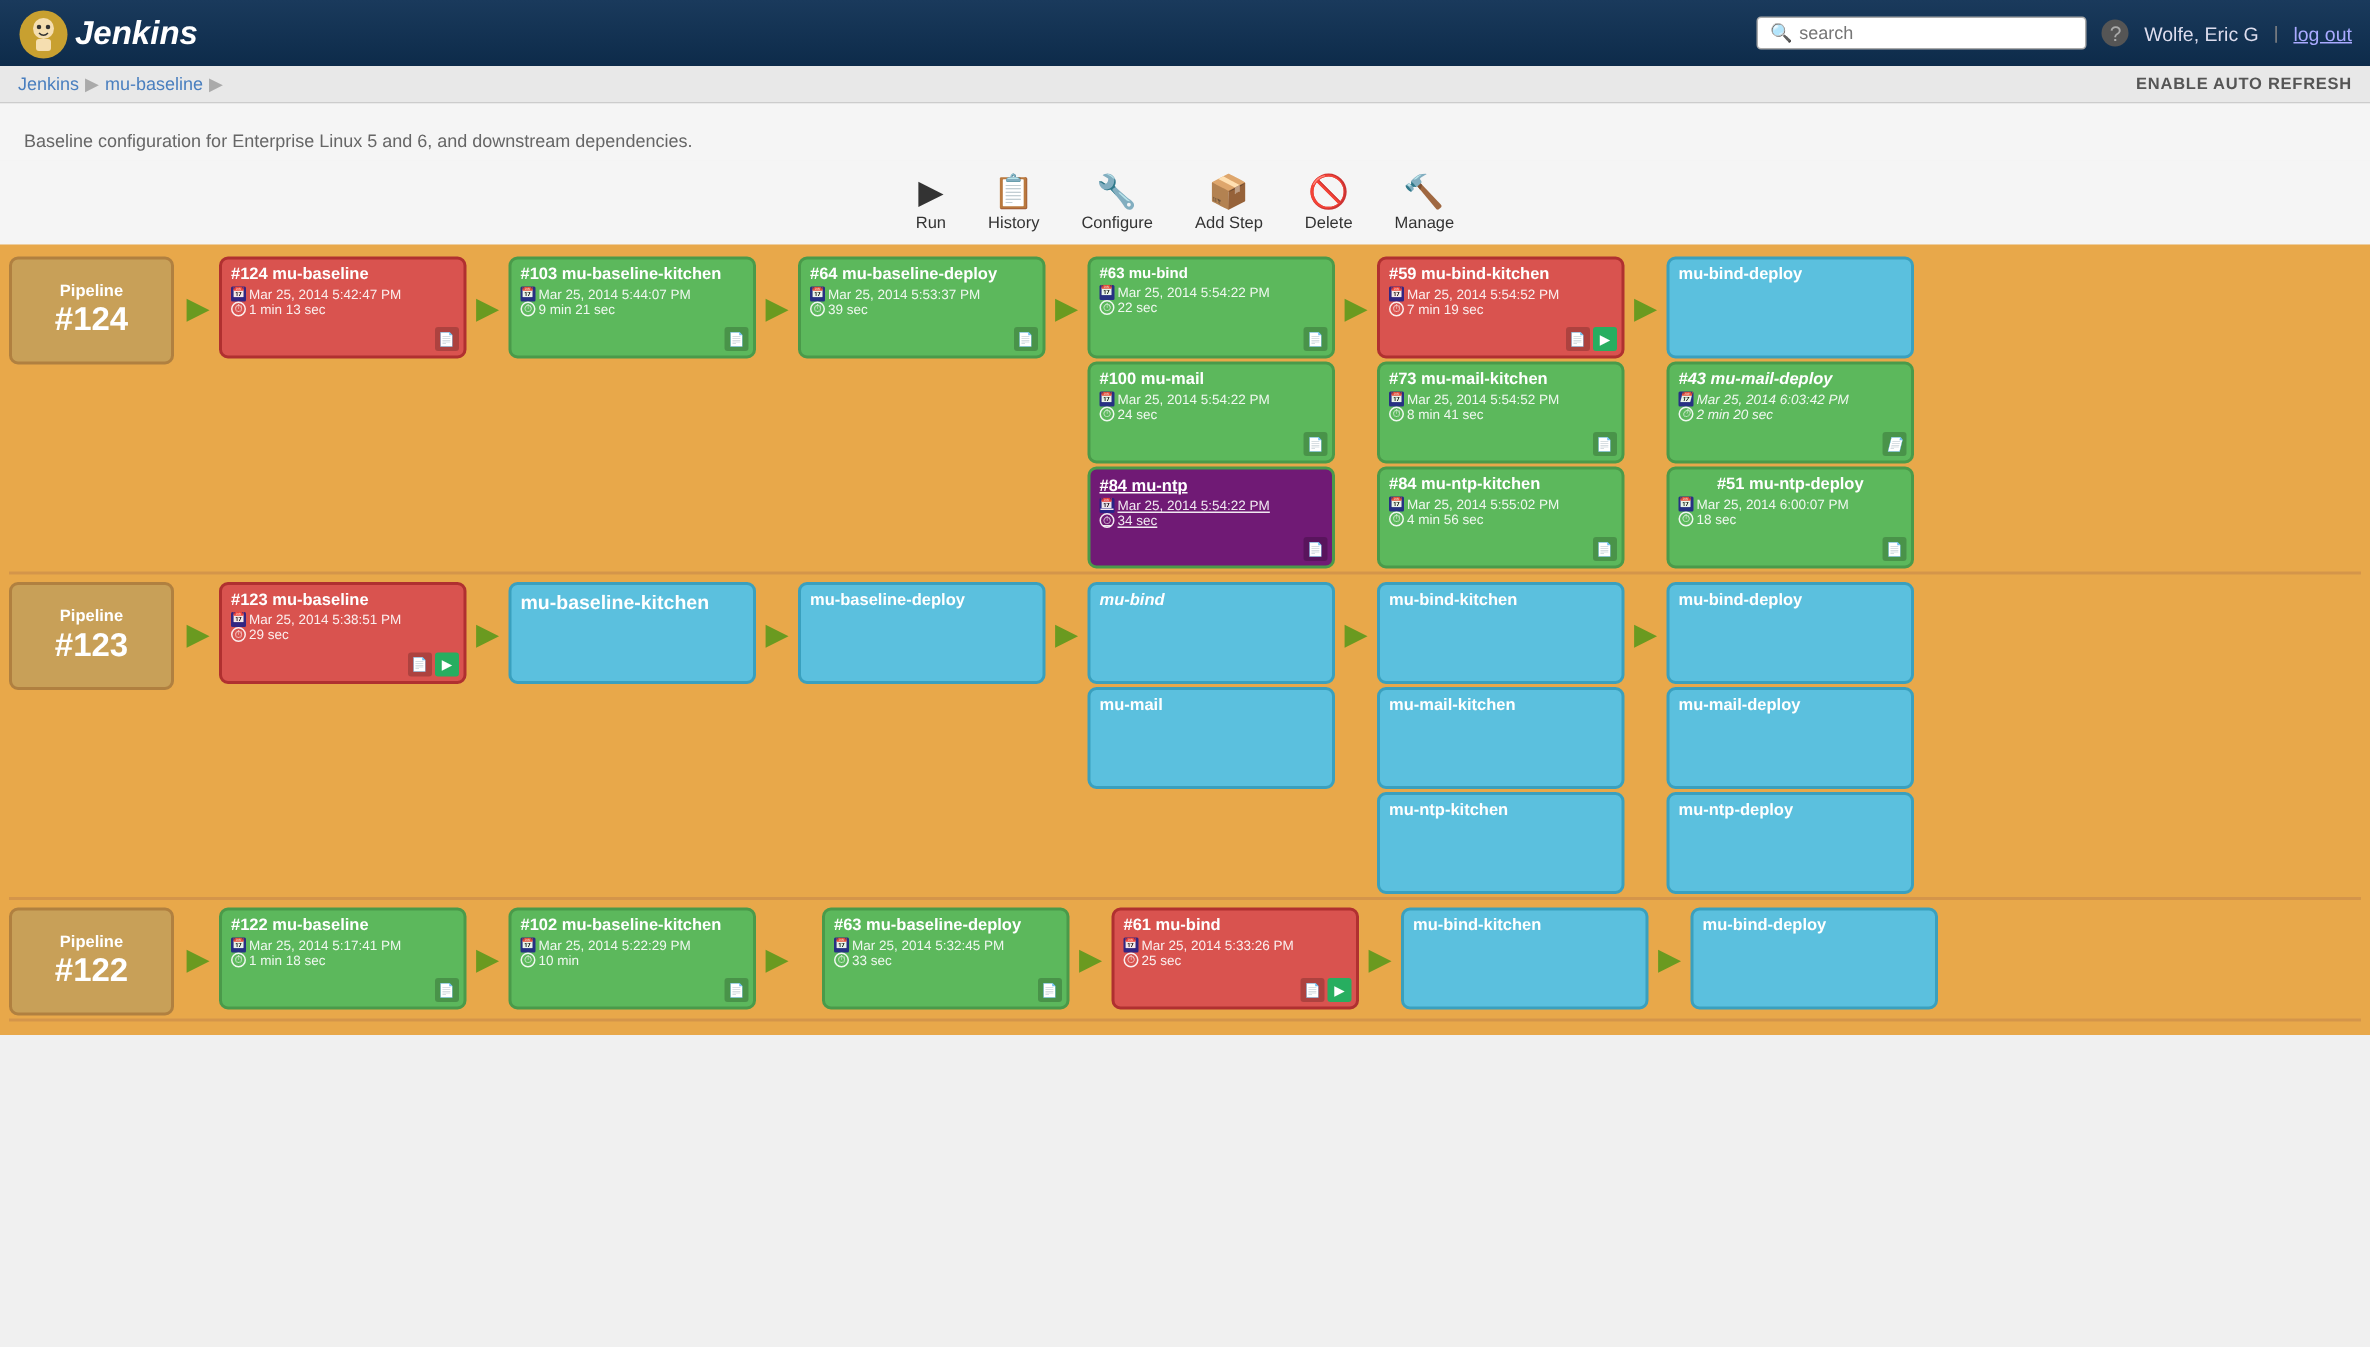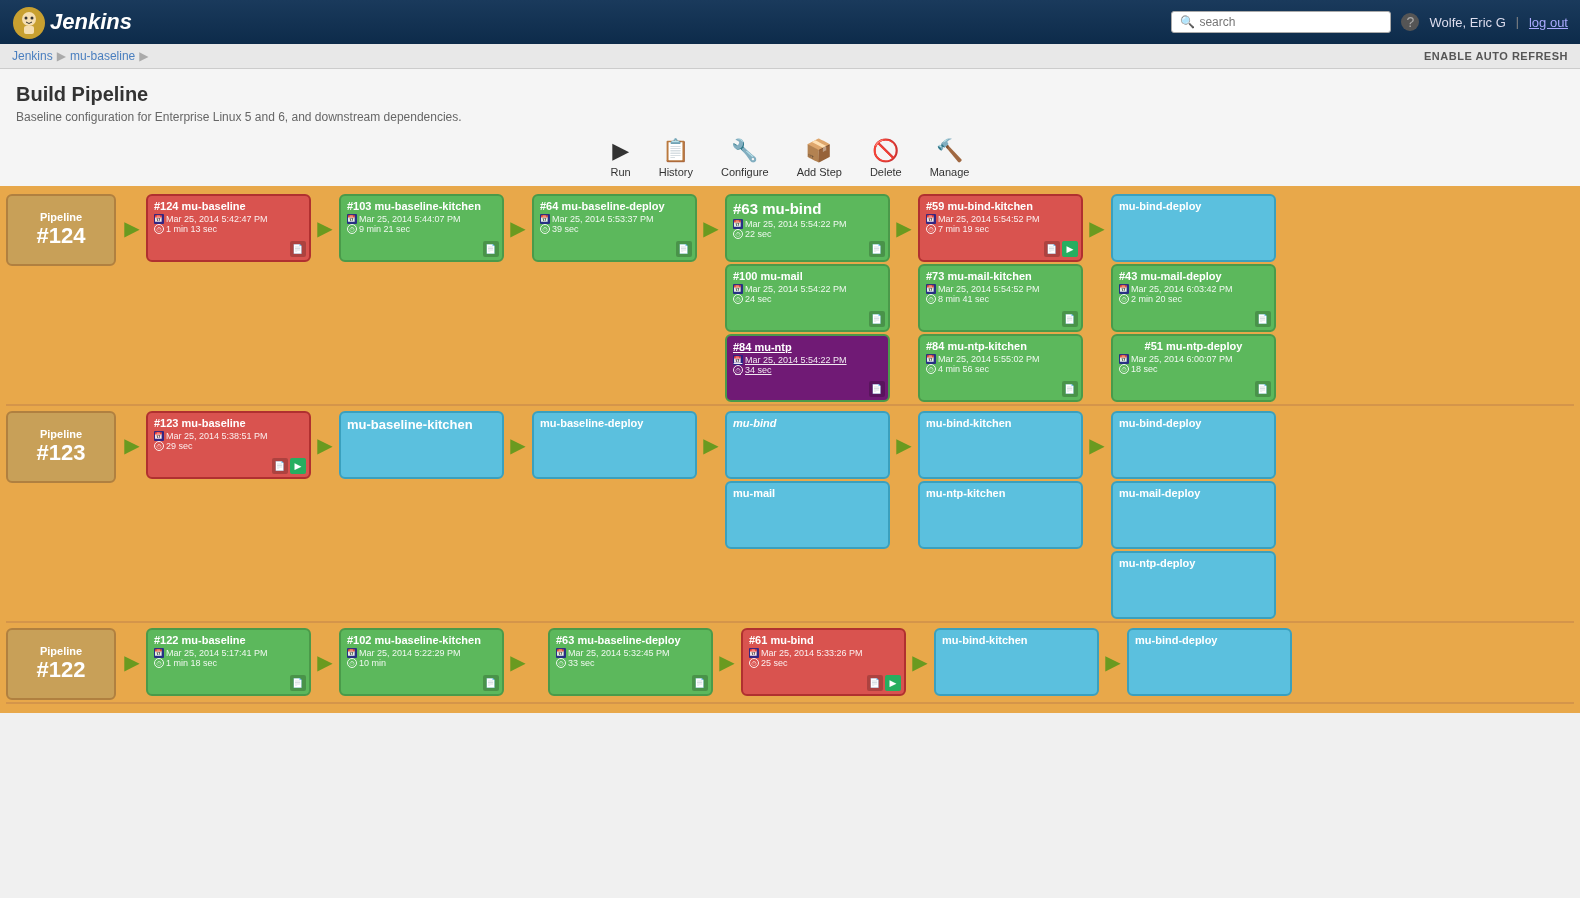--- a/index.html
+++ b/index.html
@@ -126,21 +126,20 @@
   <div id="breadcrumb-left" style="display:flex;align-items:center;gap:4px;">
     <span style="color:#4a7fbf;cursor:pointer;">Jenkins</span>
     <span style="color:#aaa;">▶</span>
     <span style="color:#4a7fbf;cursor:pointer;">mu-baseline</span>
     <span style="color:#aaa;">▶</span>
   </div>
   <span style="color:#555;font-size:11px;font-weight:bold;letter-spacing:0.5px;cursor:pointer;">ENABLE AUTO REFRESH</span>
 </div>
 
 <div id="page-title-area">
-  <div id="page-title" style="font-size:20px;font-weight:bold;color:#333;">Build Pipeline</div>
   <div id="page-subtitle" style="font-size:12px;color:#666;margin-top:4px;">Baseline configuration for Enterprise Linux 5 and 6, and downstream dependencies.</div>
 </div>
 
 <div id="toolbar" style="display:flex;gap:28px;justify-content:center;padding:8px 0;background:#f5f5f5;">
 <div class="toolbar-item">
     <span style="font-size:22px;">▶</span>
     <span style="font-size:11px;color:#333;">Run</span>
   </div>
     <div class="toolbar-item">
     <span style="font-size:22px;">📋</span>
@@ -218,21 +217,21 @@
           39 sec
         </div>
             <div style="position:absolute;bottom:3px;right:3px;display:flex;gap:2px;">
               <div style="width:16px;height:16px;background:rgba(0,0,0,0.2);border-radius:2px;display:flex;align-items:center;justify-content:center;font-size:9px;cursor:pointer;color:white;">📄</div>
             </div>
           </div>
         </div>
         <div style="color: rgb(106, 154, 32); font-size: 20px; display: flex; align-items: flex-start; justify-content: center; width: 24px; flex-shrink: 0; padding-top: 22px;">▶</div>
         <div style="display: flex; flex-direction: column; gap: 2px;">
           <div style="background: rgb(92, 184, 92); border: 2px solid rgb(74, 154, 74); border-radius: 6px; padding: 4px 6px; min-width: 165px; max-width: 180px; min-height: 68px; position: relative; color: white; font-size: 10px;">
-            <div style="font-weight:bold;font-size:15px;margin-bottom:2px;">#63 mu-bind</div>
+            <div style="font-weight:bold;font-size:10px;margin-bottom:2px;">#63 mu-bind</div>
             <div style="font-size:9px;opacity:0.9;display:flex;align-items:center;gap:2px;">
           <span style="display:inline-block;width:10px;height:10px;background:#228;border-radius:1px;font-size:7px;color:white;text-align:center;line-height:10px;">📅</span>
           Mar 25, 2014 5:54:22 PM
         </div>
             <div style="font-size:9px;opacity:0.9;display:flex;align-items:center;gap:2px;">
           <span style="display:inline-block;width:10px;height:10px;border:1px solid white;border-radius:50%;font-size:7px;text-align:center;line-height:10px;">⏱</span>
           22 sec
         </div>
             <div style="position:absolute;bottom:3px;right:3px;display:flex;gap:2px;">
               <div style="width:16px;height:16px;background:rgba(0,0,0,0.2);border-radius:2px;display:flex;align-items:center;justify-content:center;font-size:9px;cursor:pointer;color:white;">📄</div>
@@ -312,21 +311,21 @@
               <div style="width:16px;height:16px;background:rgba(0,0,0,0.2);border-radius:2px;display:flex;align-items:center;justify-content:center;font-size:9px;cursor:pointer;color:white;">📄</div>
             </div>
           </div>
         </div>
         <div style="color: rgb(106, 154, 32); font-size: 20px; display: flex; align-items: flex-start; justify-content: center; width: 24px; flex-shrink: 0; padding-top: 22px;">▶</div>
         <div style="display: flex; flex-direction: column; gap: 2px;">
           <div style="background: rgb(91, 192, 222); border: 2px solid rgb(58, 160, 190); border-radius: 6px; padding: 4px 6px; min-width: 165px; max-width: 180px; min-height: 68px; position: relative; color: white; font-size: 10px;">
             <div style="font-weight:bold;font-size:11px;margin-bottom:2px;">mu-bind-deploy</div>
             <div style="position:absolute;bottom:3px;right:3px;display:flex;gap:2px;"></div>
           </div>
-          <div style="background: rgb(92, 184, 92); border: 2px solid rgb(74, 154, 74); border-radius: 6px; padding: 4px 6px; min-width: 165px; max-width: 180px; min-height: 68px; position: relative; color: white; font-size: 10px;">
+          <div style="background: rgb(92, 184, 92); border: 2px solid rgb(74, 154, 74); border-radius: 6px; padding: 4px 6px; min-width: 165px; max-width: 180px; min-height: 68px; position: relative; color: white; font-size: 10px; font-style: italic;">
             <div style="font-weight:bold;font-size:11px;margin-bottom:2px;">#43 mu-mail-deploy</div>
             <div style="font-size:9px;opacity:0.9;display:flex;align-items:center;gap:2px;">
           <span style="display:inline-block;width:10px;height:10px;background:#228;border-radius:1px;font-size:7px;color:white;text-align:center;line-height:10px;">📅</span>
           Mar 25, 2014 6:03:42 PM
         </div>
             <div style="font-size:9px;opacity:0.9;display:flex;align-items:center;gap:2px;">
           <span style="display:inline-block;width:10px;height:10px;border:1px solid white;border-radius:50%;font-size:7px;text-align:center;line-height:10px;">⏱</span>
           2 min 20 sec
         </div>
             <div style="position:absolute;bottom:3px;right:3px;display:flex;gap:2px;">
@@ -400,20 +399,24 @@
             <div style="position:absolute;bottom:3px;right:3px;display:flex;gap:2px;"></div>
           </div>
         </div>
         <div style="color: rgb(106, 154, 32); font-size: 20px; display: flex; align-items: flex-start; justify-content: center; width: 24px; flex-shrink: 0; padding-top: 22px;">▶</div>
         <div style="display: flex; flex-direction: column; gap: 2px;">
           <div style="background: rgb(91, 192, 222); border: 2px solid rgb(58, 160, 190); border-radius: 6px; padding: 4px 6px; min-width: 165px; max-width: 180px; min-height: 68px; position: relative; color: white; font-size: 10px;">
             <div style="font-weight:bold;font-size:11px;margin-bottom:2px;">mu-bind-kitchen</div>
             <div style="position:absolute;bottom:3px;right:3px;display:flex;gap:2px;"></div>
           </div>
           <div style="background: rgb(91, 192, 222); border: 2px solid rgb(58, 160, 190); border-radius: 6px; padding: 4px 6px; min-width: 165px; max-width: 180px; min-height: 68px; position: relative; color: white; font-size: 10px;">
+            <div style="font-weight:bold;font-size:11px;margin-bottom:2px;">mu-mail-kitchen</div>
+            <div style="position:absolute;bottom:3px;right:3px;display:flex;gap:2px;"></div>
+          </div>
+          <div style="background: rgb(91, 192, 222); border: 2px solid rgb(58, 160, 190); border-radius: 6px; padding: 4px 6px; min-width: 165px; max-width: 180px; min-height: 68px; position: relative; color: white; font-size: 10px;">
             <div style="font-weight:bold;font-size:11px;margin-bottom:2px;">mu-ntp-kitchen</div>
             <div style="position:absolute;bottom:3px;right:3px;display:flex;gap:2px;"></div>
           </div>
         </div>
         <div style="color: rgb(106, 154, 32); font-size: 20px; display: flex; align-items: flex-start; justify-content: center; width: 24px; flex-shrink: 0; padding-top: 22px;">▶</div>
         <div style="display: flex; flex-direction: column; gap: 2px;">
           <div style="background: rgb(91, 192, 222); border: 2px solid rgb(58, 160, 190); border-radius: 6px; padding: 4px 6px; min-width: 165px; max-width: 180px; min-height: 68px; position: relative; color: white; font-size: 10px;">
             <div style="font-weight:bold;font-size:11px;margin-bottom:2px;">mu-bind-deploy</div>
             <div style="position:absolute;bottom:3px;right:3px;display:flex;gap:2px;"></div>
           </div>

